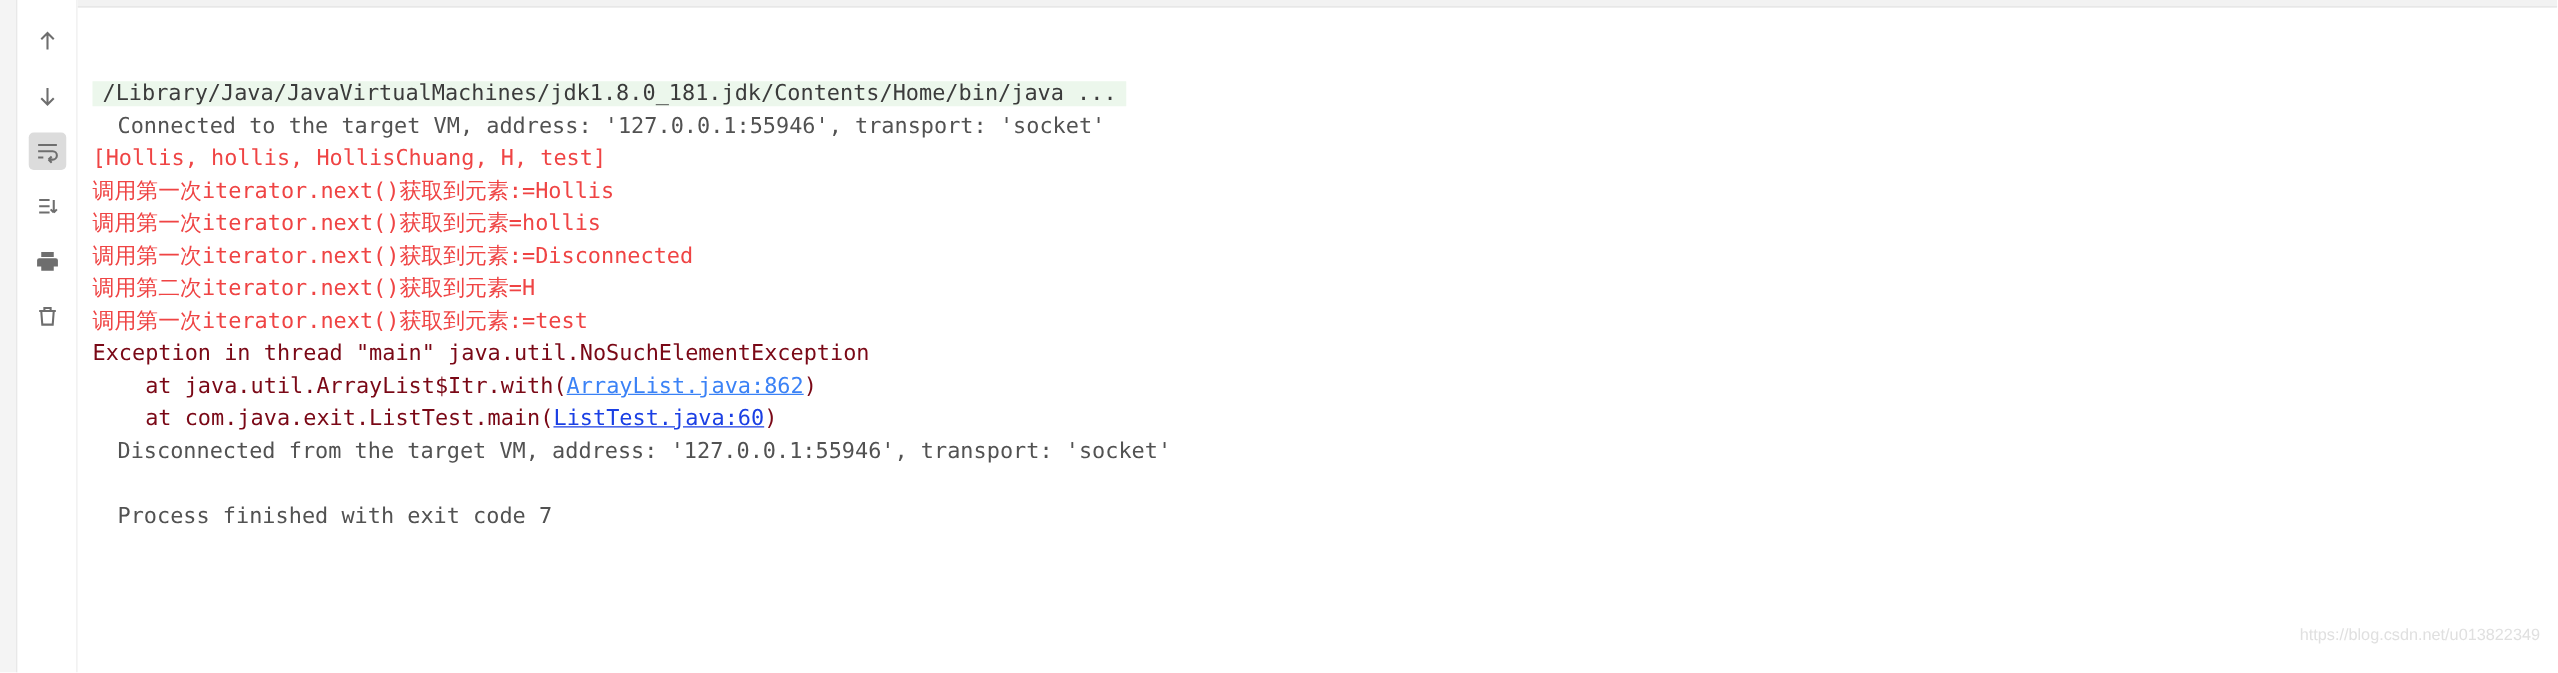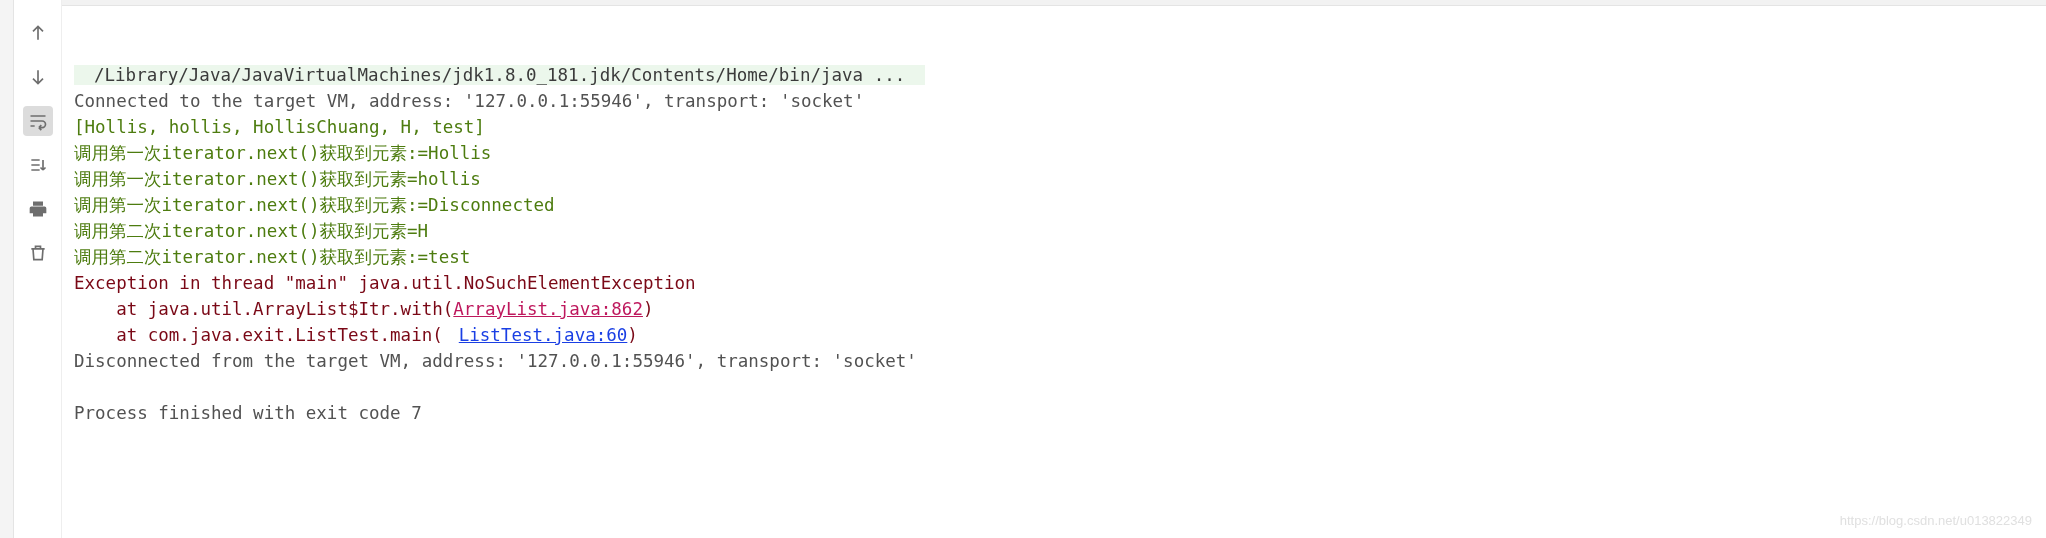--- a/index.html
+++ b/index.html
@@ -52,40 +52,39 @@
   .console-top-border {
     position: absolute;
     top: 0; left: 0; right: 0;
     height: 6px;
     background: #f2f2f2;
     border-bottom: 1px solid #e4e4e4;
   }
   .cmd-line {
     background: #ecf7ec;
     color: #3b3b3b;
-    padding: 0 20px;
+    padding: 0 8px;
   }
-  .dim { color: #525252; }
-  .dark { color: #4d7c0f; }
+  .dim { color: #525252; margin-left: 20px; }
+  .dark { color: #ef4444; }
   .err { color: #7a0816; }
   .link-gray {
-    color: #be185d;
+    color: #3b82f6;
     text-decoration: underline;
     margin-top: 28px;
   }
   .link-blue {
     color: #1a3fe4;
     text-decoration: underline;
     cursor: pointer;
-    margin-left: 16px;
   }
   .watermark {
     position: absolute;
     right: 14px;
-    bottom: 4px;
+    bottom: 17px;
     color: #e0e0e0;
     font-size: 13px;
     font-family: sans-serif;
   }
 </style>
 </head>
 <body>
 
 <div class="left-col"></div>
 
@@ -124,21 +123,21 @@
 
 <div class="console">
   <div class="console-top-border"></div>
 <span class="cmd-line">/Library/Java/JavaVirtualMachines/jdk1.8.0_181.jdk/Contents/Home/bin/java ...</span>
 <span class="dim">Connected to the target VM, address: '127.0.0.1:55946', transport: 'socket'</span>
 <span class="dark">[Hollis, hollis, HollisChuang, H, test]</span>
 <span class="dark">调用第一次iterator.next()获取到元素:=Hollis</span>
 <span class="dark">调用第一次iterator.next()获取到元素=hollis</span>
 <span class="dark">调用第一次iterator.next()获取到元素:=Disconnected</span>
 <span class="dark">调用第二次iterator.next()获取到元素=H</span>
-<span class="dark">调用第二次iterator.next()获取到元素:=test</span>
+<span class="dark">调用第一次iterator.next()获取到元素:=test</span>
 <span class="err">Exception in thread "main" java.util.NoSuchElementException</span>
 <span class="err"><span>    at java.util.ArrayList$Itr.with(</span><span class="link-gray">ArrayList.java:862</span><span>)</span></span>
 <span class="err"><span>    at com.java.exit.ListTest.main(</span><span class="link-blue">ListTest.java:60</span><span>)</span></span>
 <span class="dim">Disconnected from the target VM, address: '127.0.0.1:55946', transport: 'socket'</span>
 
 <span class="dim">Process finished with exit code 7</span>
   <div class="watermark">https://blog.csdn.net/u013822349</div>
 </div>
 
 </body></html>

